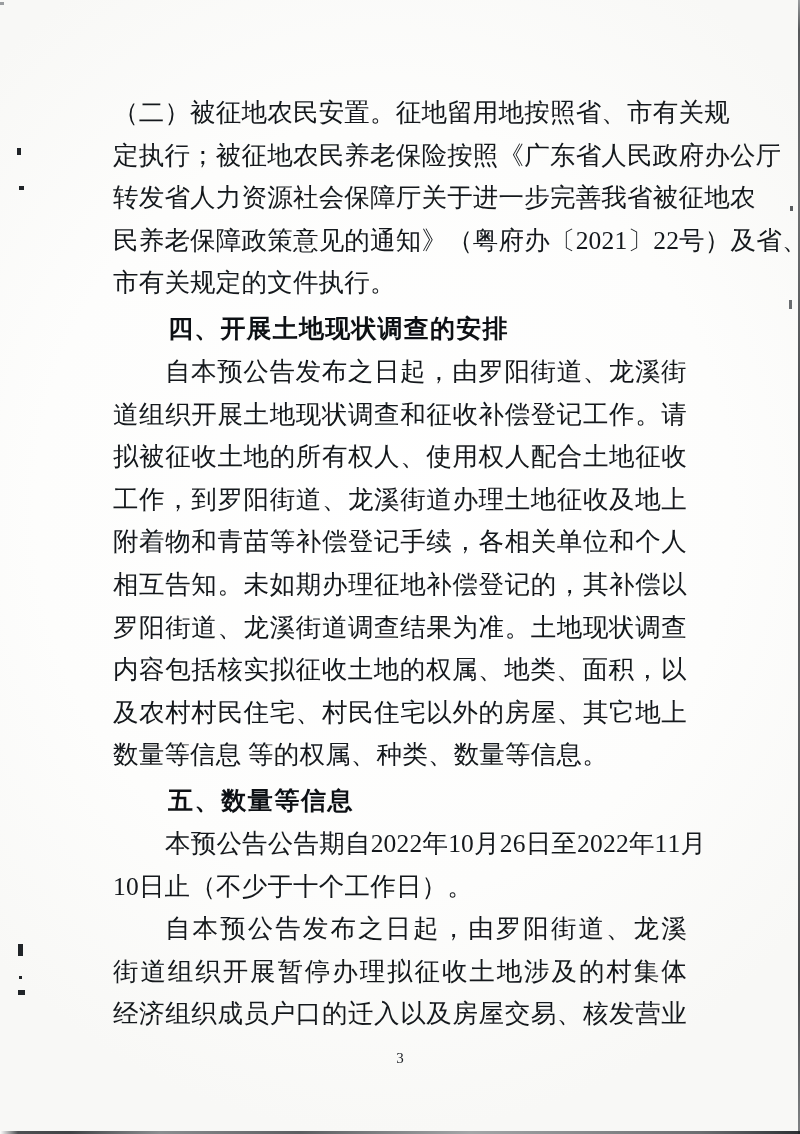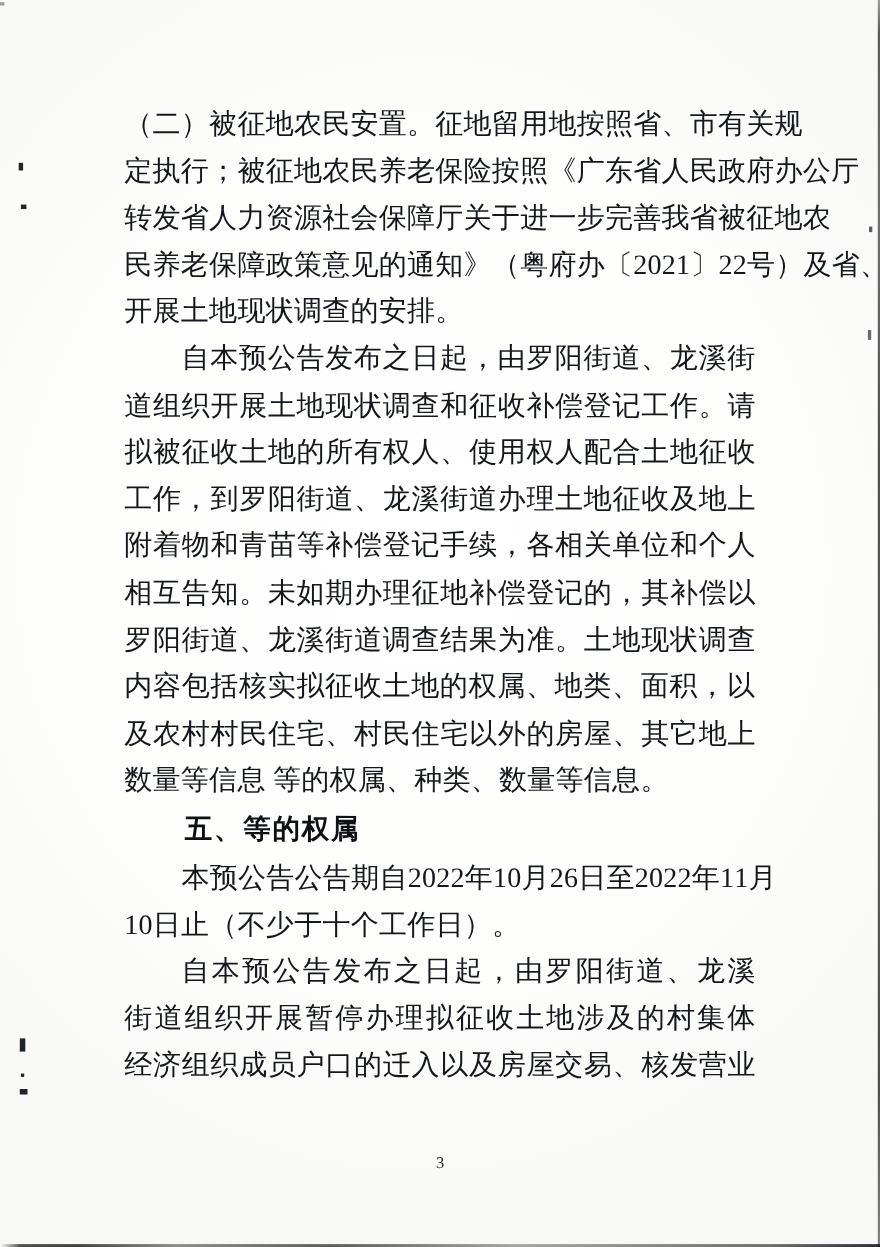--- a/index.html
+++ b/index.html
@@ -250,23 +250,24 @@
           <span>1</span>
           <span>〕</span>
           <span>2</span>
           <span>2</span>
           <span>号</span>
           <span>）</span>
           <span>及</span>
           <span>省</span>
           <span>、</span>
         </div>
-      <div class="line last">开展土地现状调查的安排。</div>
+      <div class="line last">市有关规定的文件执行。</div>
     </div>
 
+    <div class="heading">四、开展土地现状调查的安排</div>
 
     <div>
       <div class="line just indent">
           <span>自</span>
           <span>本</span>
           <span>预</span>
           <span>公</span>
           <span>告</span>
           <span>发</span>
           <span>布</span>
@@ -473,21 +474,21 @@
           <span>屋</span>
           <span>、</span>
           <span>其</span>
           <span>它</span>
           <span>地</span>
           <span>上</span>
         </div>
       <div class="line last">数量等信息 等的权属、种类、数量等信息。</div>
     </div>
 
-    <div class="heading h-second">五、等的权属</div>
+    <div class="heading h-second">五、数量等信息</div>
 
     <div>
       <div class="line just indent">
           <span>本</span>
           <span>预</span>
           <span>公</span>
           <span>告</span>
           <span>公</span>
           <span>告</span>
           <span>期</span>

